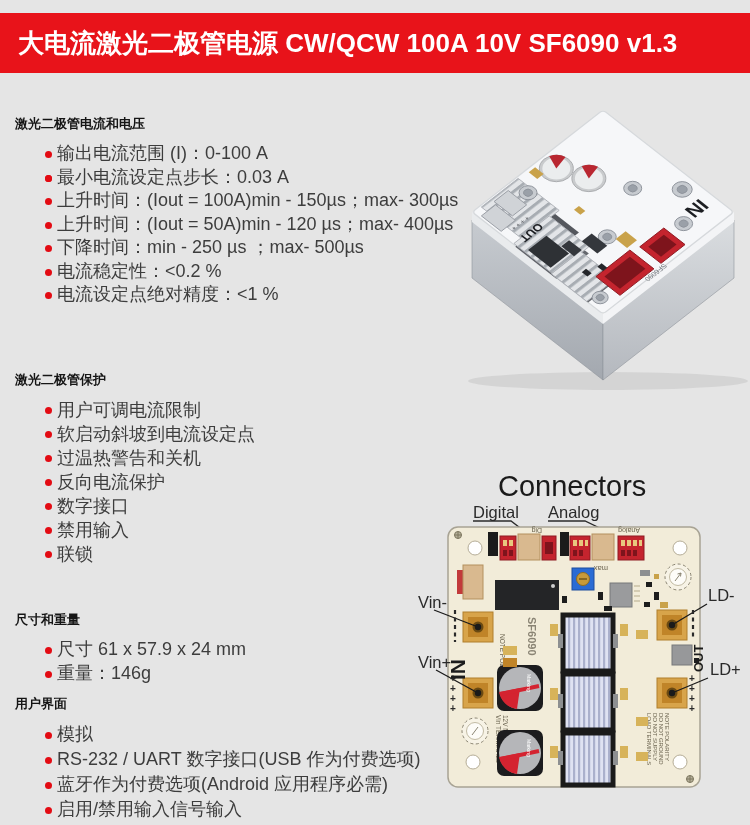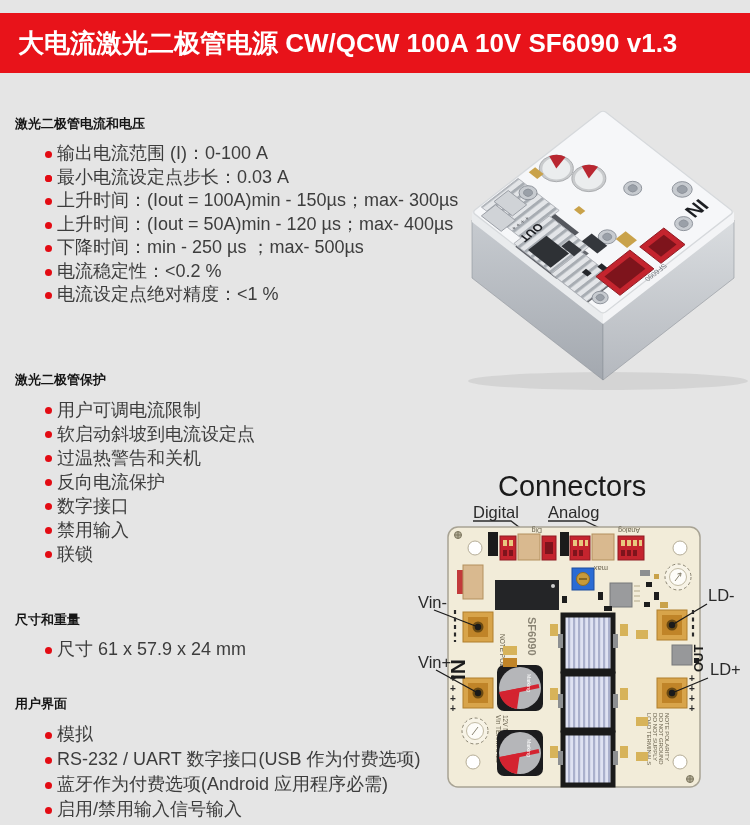--- a/index.html
+++ b/index.html
@@ -57,20 +57,21 @@
       <li><span class="dot"></span><span>数字接口</span></li>
       <li><span class="dot"></span><span>禁用输入</span></li>
       <li><span class="dot"></span><span>联锁</span></li>
     </ul>
   </div>
 
   <div class="section s3" id="sec3">
     <h2>尺寸和重量</h2>
     <ul>
       <li><span class="dot"></span><span>尺寸 61 x 57.9 x 24 mm</span></li>
+      <li><span class="dot"></span><span>重量：146g</span></li>
     </ul>
   </div>
 
   <div class="section s4" id="sec4">
     <h2>用户界面</h2>
     <ul>
       <li><span class="dot"></span><span>模拟</span></li>
       <li><span class="dot"></span><span>RS-232 / UART 数字接口(USB 作为付费选项)</span></li>
       <li><span class="dot"></span><span>蓝牙作为付费选项(Android 应用程序必需)</span></li>
       <li><span class="dot"></span><span>启用/禁用输入信号输入</span></li>

